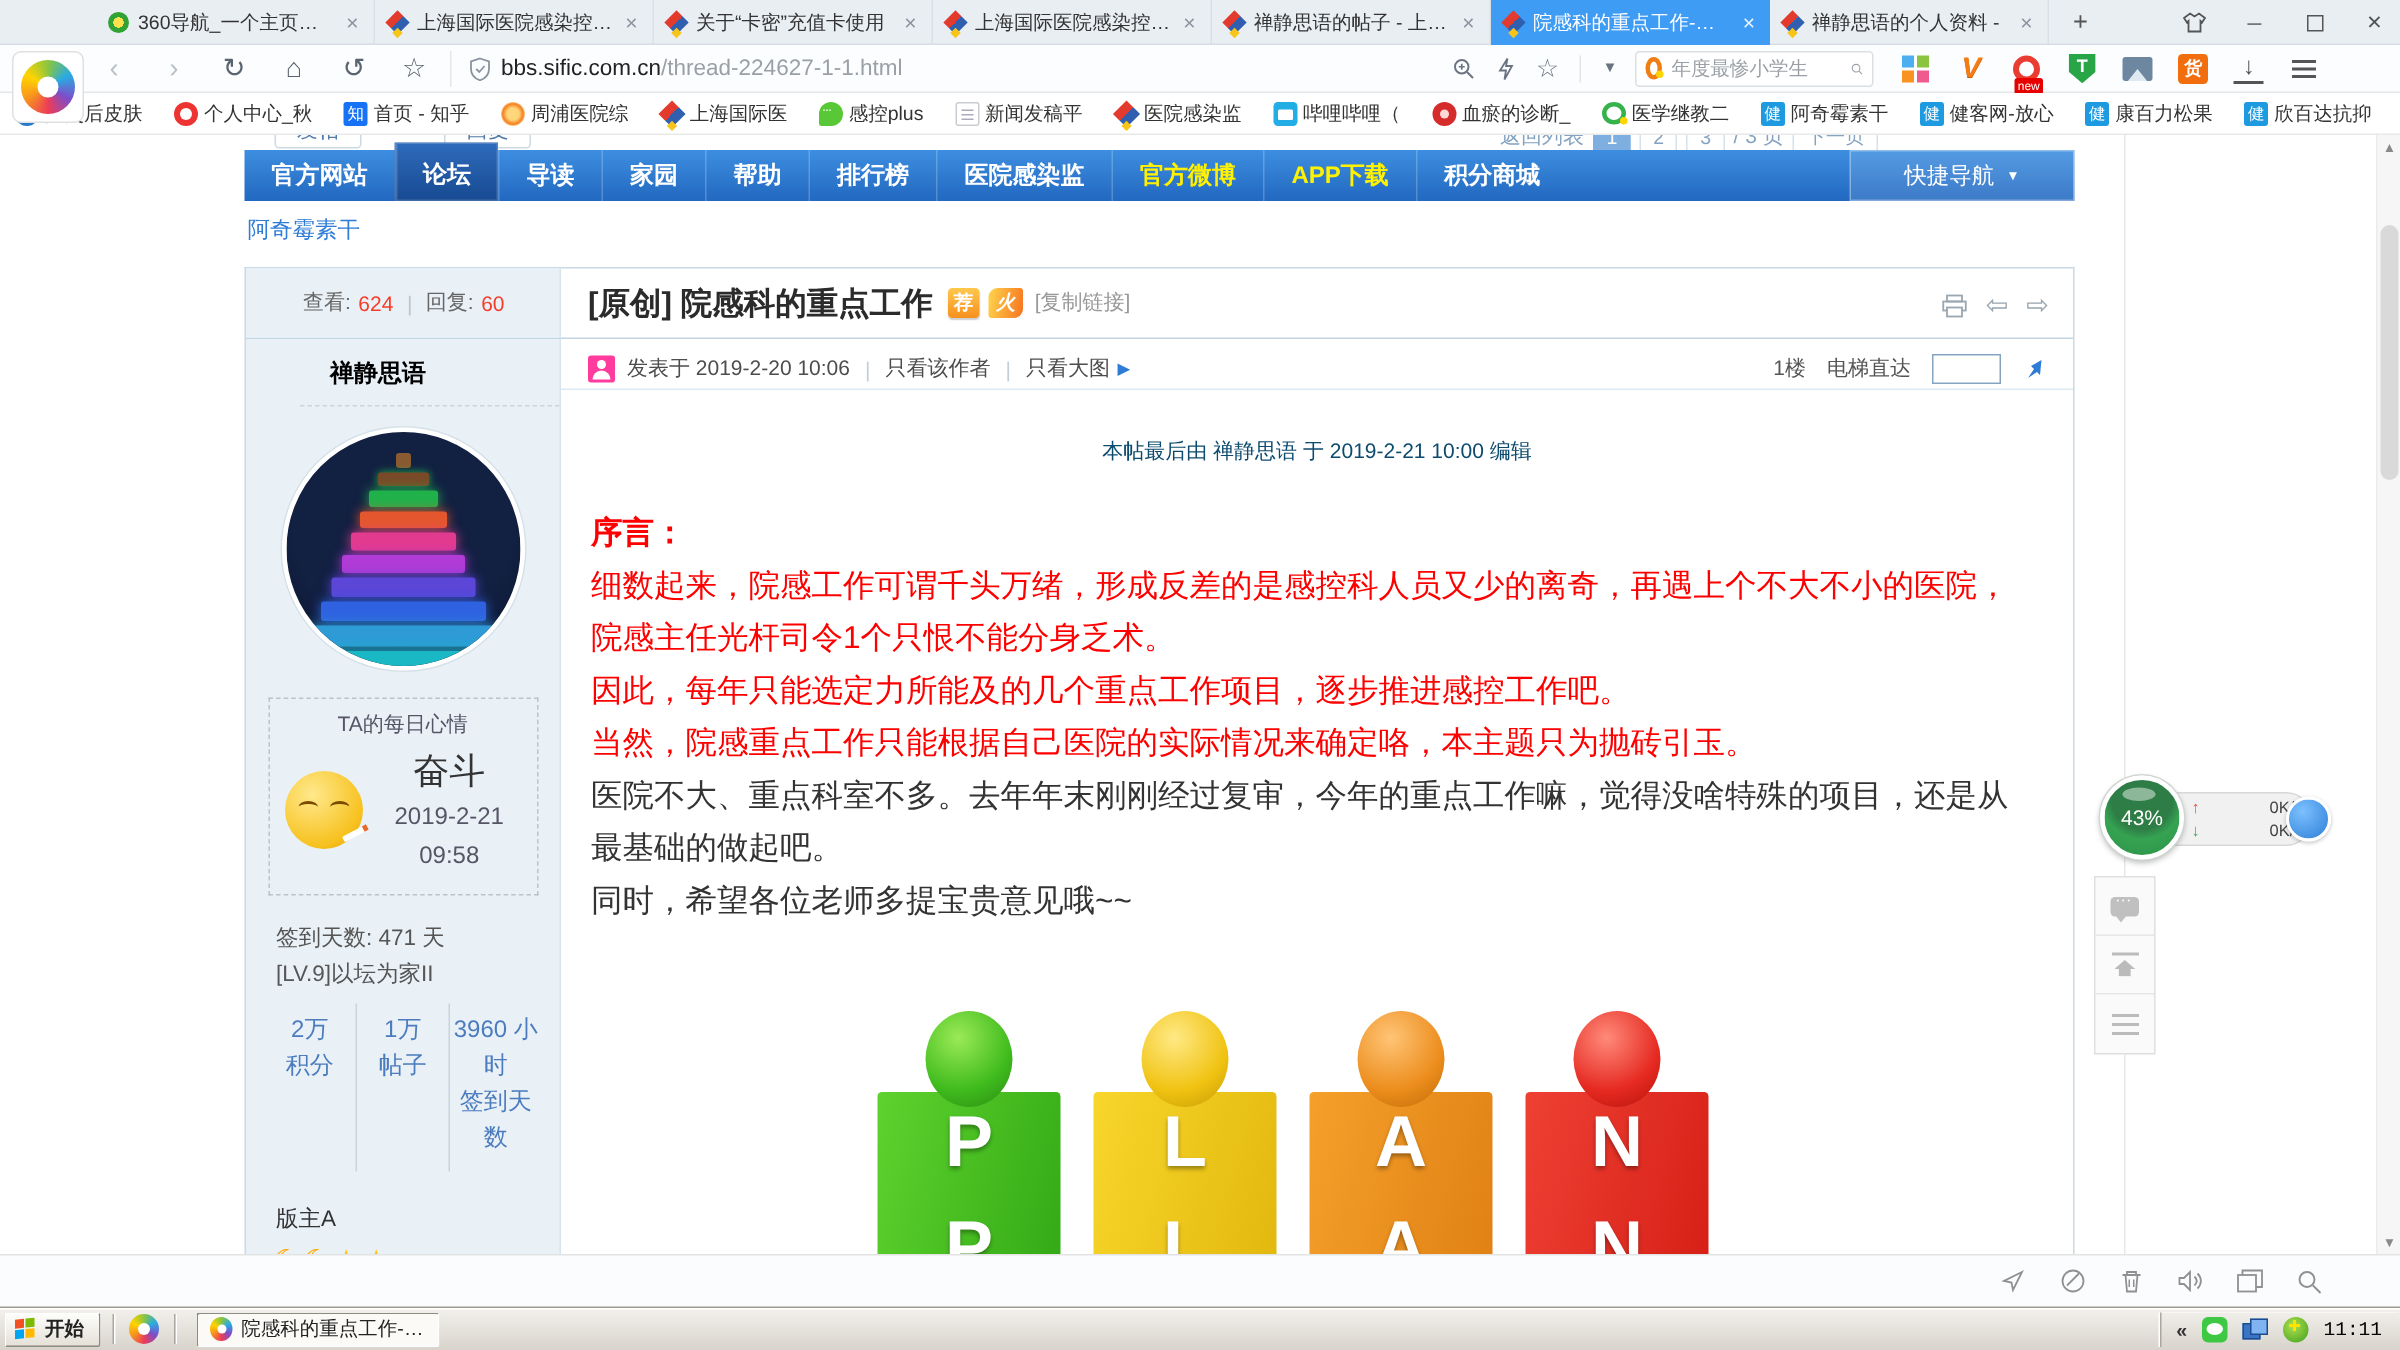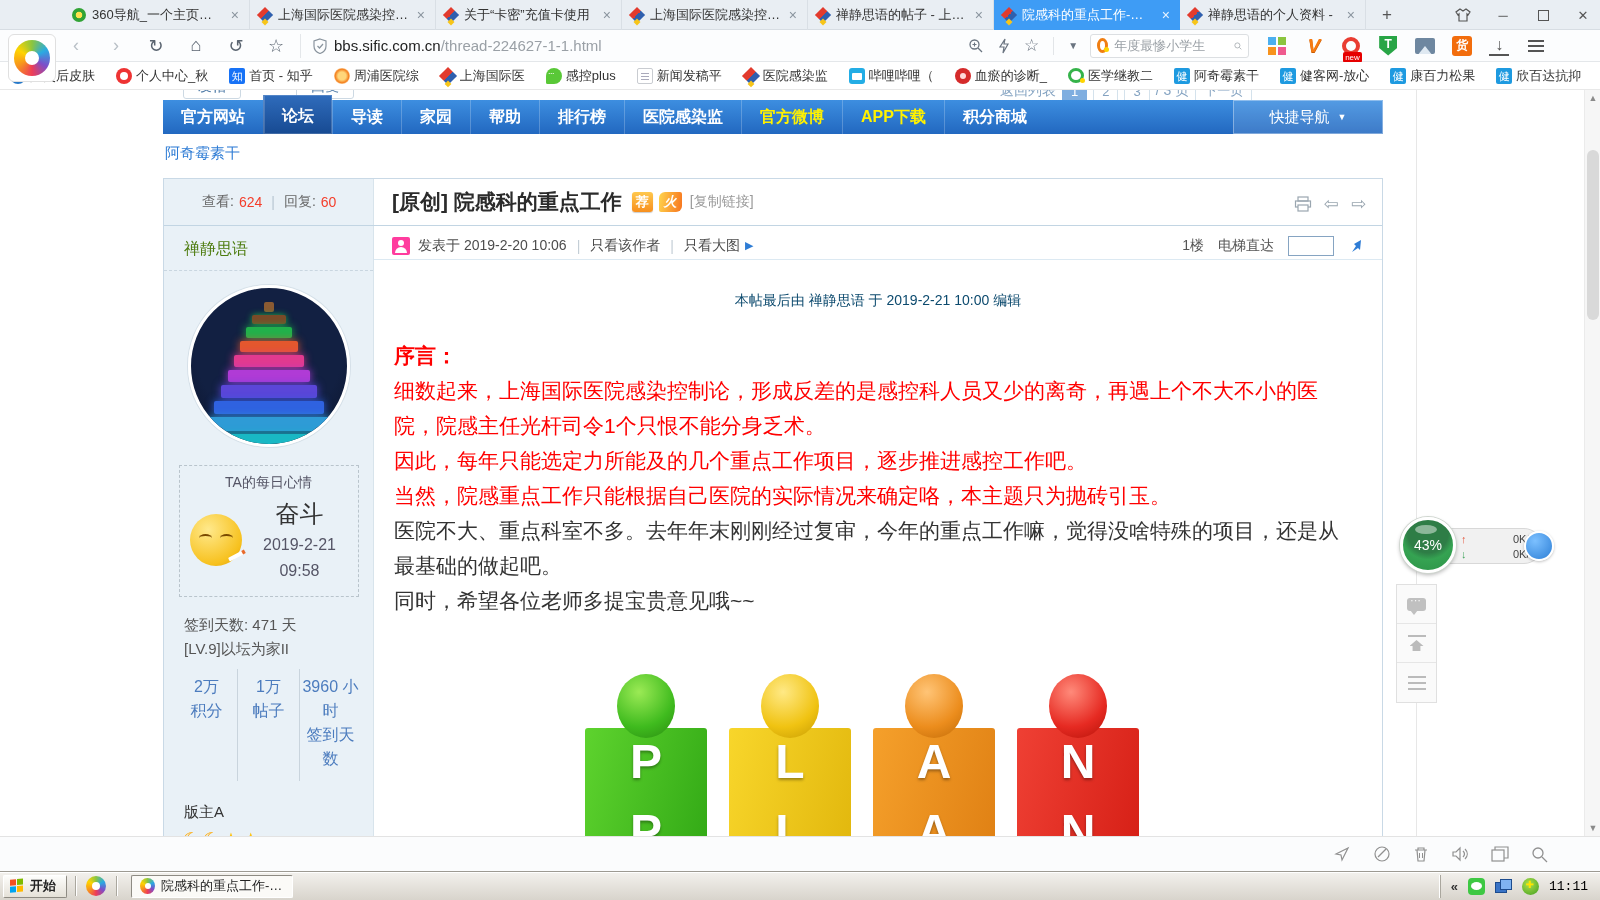--- a/index.html
+++ b/index.html
@@ -107,21 +107,21 @@
   .t-title { font-size:21px; font-weight:bold; color:#2b2b2b; }
   .badge-jian { margin-left:10px; background:linear-gradient(#ffc84d,#f78f1e); color:#fff; font-size:13px; font-weight:bold; padding:1px 4px; border-radius:3px; box-shadow:0 1px 1px rgba(0,0,0,.2); }
   .badge-huo { margin-left:6px; background:linear-gradient(100deg,#ffd54d,#f7741e); color:#fff; font-size:13px; font-weight:bold; font-style:italic; padding:1px 5px; border-radius:6px 2px 6px 2px; }
   .copylink { margin-left:8px; color:#999; font-size:14px; }
   .t-hdr-icons { position:absolute; right:16px; top:14px; display:flex; gap:12px; align-items:center; color:#9aa6b0; font-size:18px; }
   .t-main { display:flex; height:660px; }
   .t-side { width:210px; background:#e9f1f7; border-right:1px solid #d8e4ec; position:relative; }
   .t-content { flex:1; background:#fff; position:relative; }
 
   
-  .a-name { padding:13px 0 10px 20px; font-size:16px; font-weight:normal; color:#4d7c0f; border-bottom:1px dashed #c9d6e0; }
+  .a-name { padding:13px 0 10px 20px; font-size:16px; font-weight:bold; color:#000000; border-bottom:1px dashed #c9d6e0;margin-left:36px; }
   .avatar { margin:14px auto 0; width:162px; height:162px; border-radius:50%; background:radial-gradient(circle at 50% 40%, #122042 0 60%, #0a1126 100%); position:relative; overflow:hidden; border:3px solid #fff; box-shadow:0 0 0 1px #d5e0e8; }
   .tower { position:absolute; left:0; top:14px; width:100%; display:flex; flex-direction:column; align-items:center; gap:3px; }
   .tower i { display:block; border-radius:2px; }
   .mood-box { margin:18px auto 0; width:180px; height:132px; border:1px dashed #b9c4cc; padding:8px 10px; }
   .mood-title { text-align:center; color:#556; font-size:14px; margin-bottom:6px; }
   .mood-row { display:flex; align-items:center; gap:10px; }
   .mood-face { width:52px; height:52px; border-radius:50%; background:radial-gradient(circle at 35% 30%, #ffe98c, #f7c11e 70%, #dc9a05); position:relative; flex:0 0 52px; }
   .mood-face::before { content:""; position:absolute; left:9px; top:20px; width:13px; height:6px; border-top:2px solid #7a4a00; border-radius:50%; }
   .mood-face::after { content:""; position:absolute; right:9px; top:20px; width:13px; height:6px; border-top:2px solid #7a4a00; border-radius:50%; }
   .cig { position:absolute; right:-2px; bottom:8px; width:16px; height:4px; background:#fff; transform:rotate(-28deg); border-radius:1px; }
@@ -527,21 +527,21 @@
               <span>电梯直达</span>
               <input class="lift-input" style="">
               <svg width="16" height="16" viewBox="0 0 16 16">
                   <path d="M13 2 L6 6 L8 8 L4 14 L10 10 L12 12 Z" fill="#2e7cd5"></path>
                 </svg>
             </span>
           </div>
           <div class="edit-note">本帖最后由 禅静思语 于 2019-2-21 10:00 编辑</div>
           <div class="post-body">
             <p class="red head">序言：</p>
-            <p class="red">细数起来，上海国际医院感染控制论，形成反差的是感控科人员又少的离奇，再遇上个不大不小的医院，院感主任光杆司令1个只恨不能分身乏术。</p>
+            <p class="red">细数起来，院感工作可谓千头万绪，形成反差的是感控科人员又少的离奇，再遇上个不大不小的医院，院感主任光杆司令1个只恨不能分身乏术。</p>
             <p class="red">因此，每年只能选定力所能及的几个重点工作项目，逐步推进感控工作吧。</p>
             <p class="red">当然，院感重点工作只能根据自己医院的实际情况来确定咯，本主题只为抛砖引玉。</p>
             <p>医院不大、重点科室不多。去年年末刚刚经过复审，今年的重点工作嘛，觉得没啥特殊的项目，还是从最基础的做起吧。</p>
             <p>同时，希望各位老师多提宝贵意见哦~~</p>
           </div>
           <div class="plan-img">
             <div class="plan-block">
               <div class="plan-head" style="background:radial-gradient(circle at 38% 28%, #9bea55, #3fbb1e 60%, #2a8a10);"></div>
               <div class="plan-cube" style="background:linear-gradient(105deg,#5ed32e,#2fa614);">
                 <span class="plan-letter">P</span>

